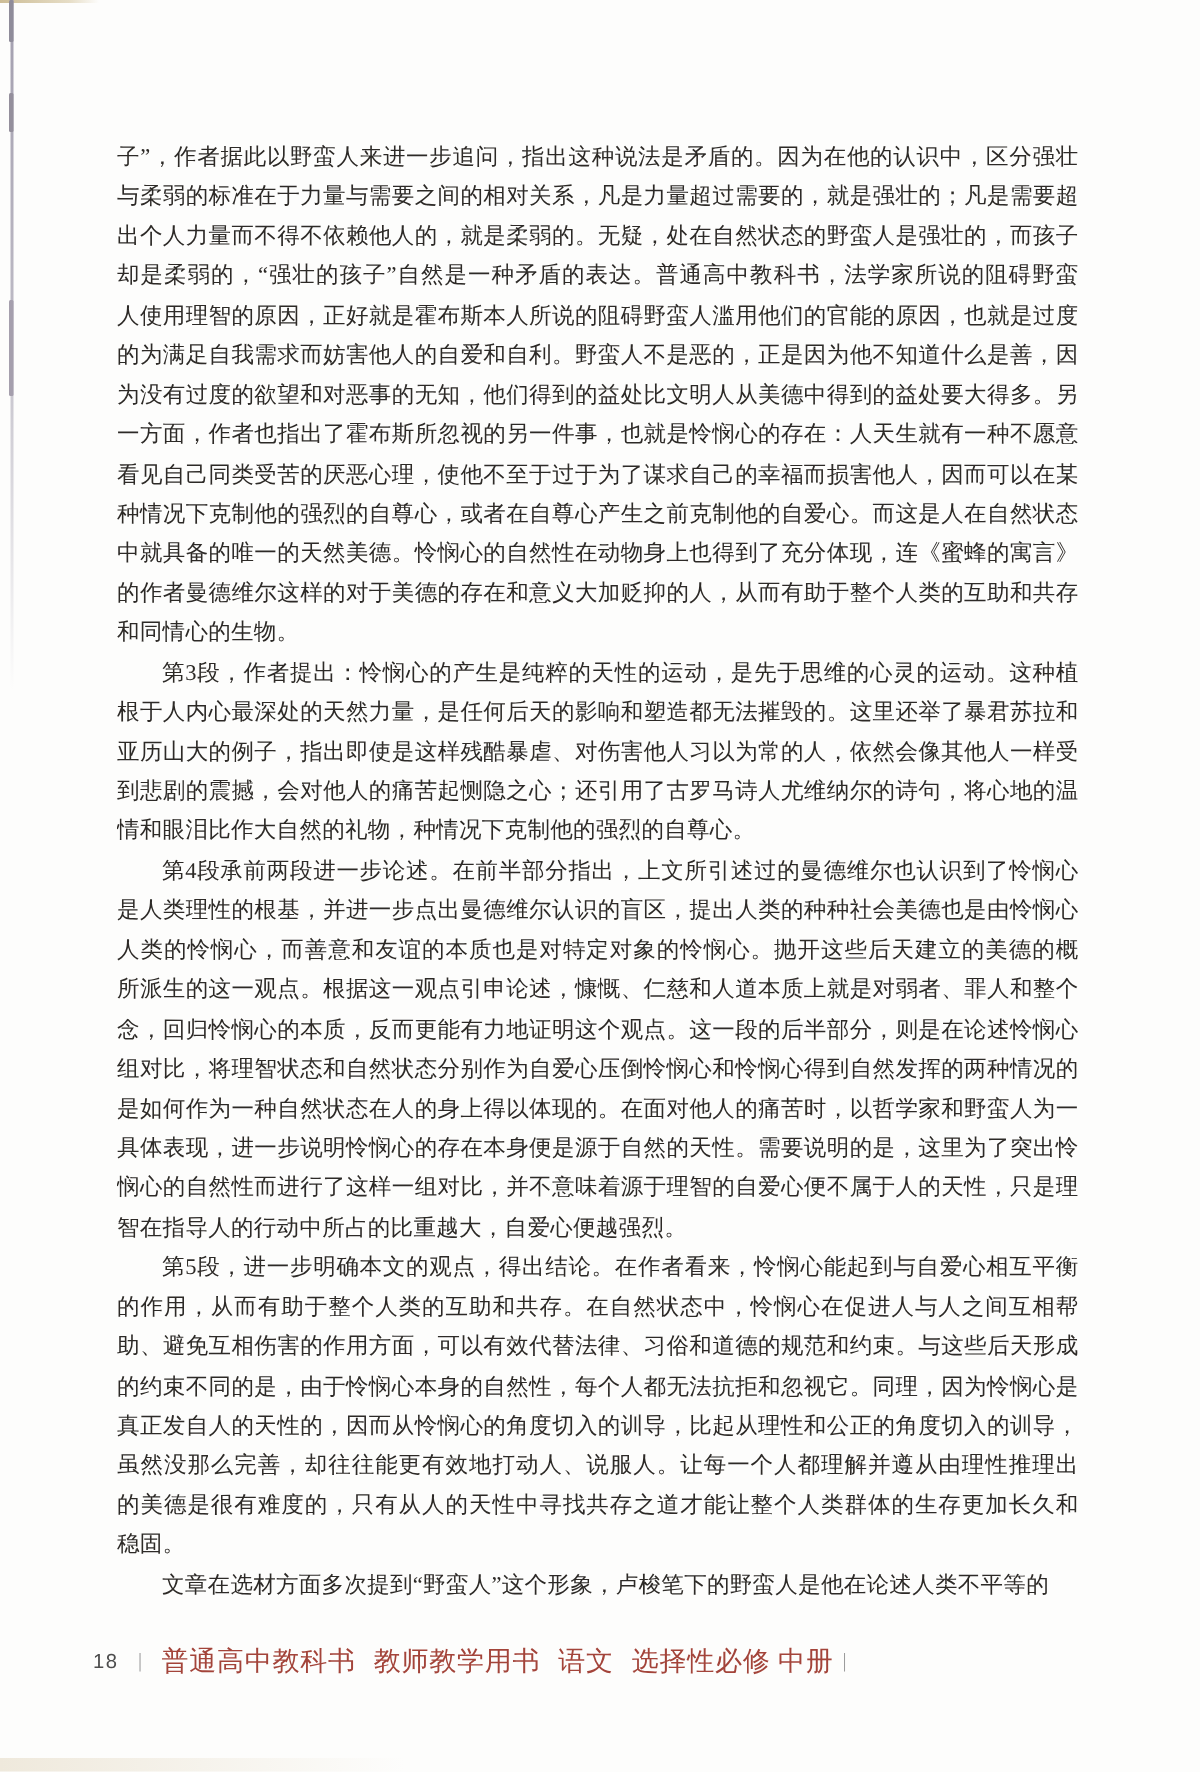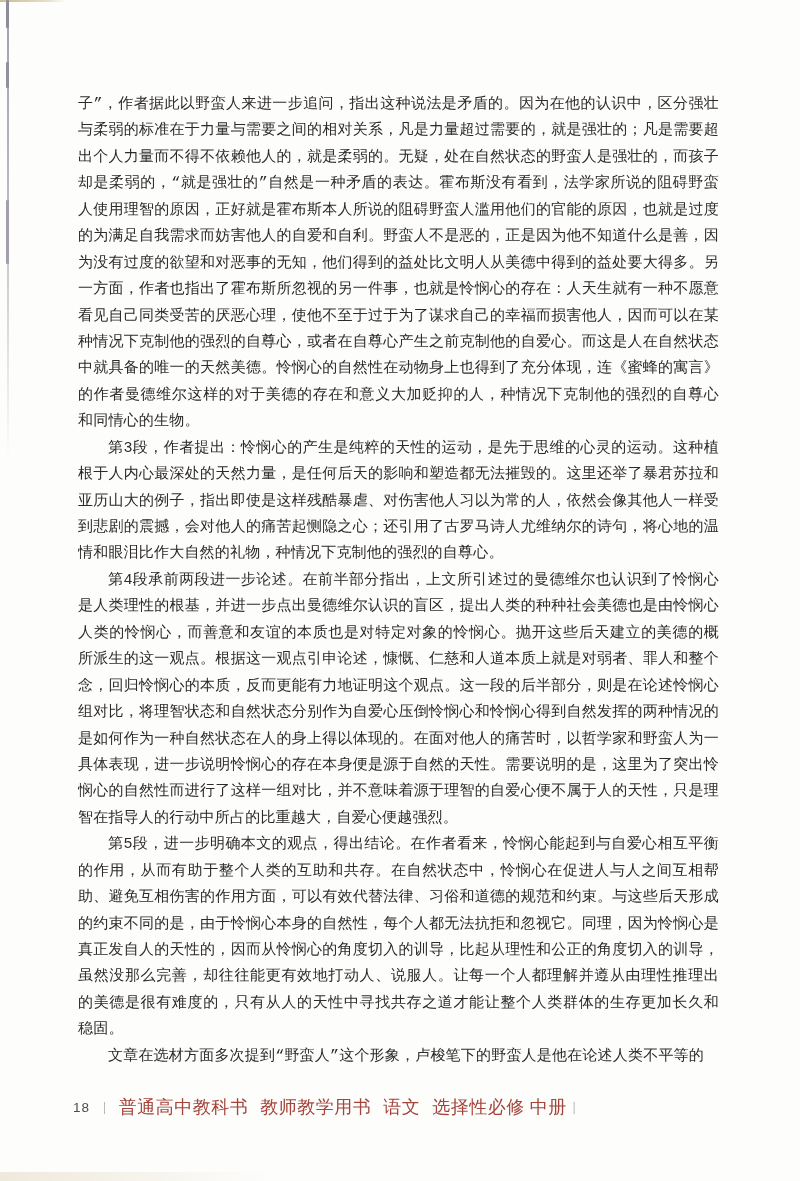--- a/index.html
+++ b/index.html
@@ -33,28 +33,27 @@
   
   .body-text {
     position:absolute; left:78px; top:92px; width:641px;
     font-size:15px; color:#2d2a27;
   }
   .line {
     height:26.45px; line-height:26.45px;
     text-align:justify; text-align-last:justify;
     overflow:hidden; letter-spacing:0.2px;
     white-space:normal;
-    font-family:Liberation Mono, monospace;
   }
   .line.plast { text-align-last:left; }
   .line.indent { text-indent:2em; }
 
   
   .footer {
-    position:absolute; left:73px; top:1097px; height:20px;
+    position:absolute; left:62px; top:1097px; height:20px;
     display:flex; align-items:center;
   }
   .pageno {
     font-family:"Liberation Sans","DejaVu Sans",sans-serif;
     font-size:13.5px; color:#4d4d4d; letter-spacing:1px;
   }
   .fdiv { color:#9b9b9b; font-size:13.5px; margin:0 13px; }
   .fdiv.right { margin:0 0 0 4px; }
   .series { display:flex; align-items:center; }
   .seg {
@@ -71,29 +70,29 @@
   <div class="edge-left"></div>
   <div class="edge-seg s1"></div>
   <div class="edge-seg s2"></div>
   <div class="edge-seg s3"></div>
   <div class="edge-bottom"></div>
 
   <div class="body-text">
       <div class="line">子”，作者据此以野蛮人来进一步追问，指出这种说法是矛盾的。因为在他的认识中，区分强壮</div>
       <div class="line">与柔弱的标准在于力量与需要之间的相对关系，凡是力量超过需要的，就是强壮的；凡是需要超</div>
       <div class="line">出个人力量而不得不依赖他人的，就是柔弱的。无疑，处在自然状态的野蛮人是强壮的，而孩子</div>
-      <div class="line">却是柔弱的，“就是强壮的”自然是一种矛盾的表达。霍布斯没有看到，法学家所说的阻碍野蛮</div>
+      <div class="line">却是柔弱的，“强壮的孩子”自然是一种矛盾的表达。普通高中教科书，法学家所说的阻碍野蛮</div>
       <div class="line">人使用理智的原因，正好就是霍布斯本人所说的阻碍野蛮人滥用他们的官能的原因，也就是过度</div>
       <div class="line">的为满足自我需求而妨害他人的自爱和自利。野蛮人不是恶的，正是因为他不知道什么是善，因</div>
       <div class="line">为没有过度的欲望和对恶事的无知，他们得到的益处比文明人从美德中得到的益处要大得多。另</div>
       <div class="line">一方面，作者也指出了霍布斯所忽视的另一件事，也就是怜悯心的存在：人天生就有一种不愿意</div>
       <div class="line">看见自己同类受苦的厌恶心理，使他不至于过于为了谋求自己的幸福而损害他人，因而可以在某</div>
       <div class="line">种情况下克制他的强烈的自尊心，或者在自尊心产生之前克制他的自爱心。而这是人在自然状态</div>
       <div class="line">中就具备的唯一的天然美德。怜悯心的自然性在动物身上也得到了充分体现，连《蜜蜂的寓言》</div>
-      <div class="line">的作者曼德维尔这样的对于美德的存在和意义大加贬抑的人，种情况下克制他的强烈的自尊心</div>
+      <div class="line">的作者曼德维尔这样的对于美德的存在和意义大加贬抑的人，从而有助于整个人类的互助和共存</div>
       <div class="line plast">和同情心的生物。</div>
       <div class="line indent">第3段，作者提出：怜悯心的产生是纯粹的天性的运动，是先于思维的心灵的运动。这种植</div>
       <div class="line">根于人内心最深处的天然力量，是任何后天的影响和塑造都无法摧毁的。这里还举了暴君苏拉和</div>
       <div class="line">亚历山大的例子，指出即使是这样残酷暴虐、对伤害他人习以为常的人，依然会像其他人一样受</div>
       <div class="line">到悲剧的震撼，会对他人的痛苦起恻隐之心；还引用了古罗马诗人尤维纳尔的诗句，将心地的温</div>
       <div class="line plast">情和眼泪比作大自然的礼物，种情况下克制他的强烈的自尊心。</div>
       <div class="line indent">第4段承前两段进一步论述。在前半部分指出，上文所引述过的曼德维尔也认识到了怜悯心</div>
       <div class="line">是人类理性的根基，并进一步点出曼德维尔认识的盲区，提出人类的种种社会美德也是由怜悯心</div>
       <div class="line">人类的怜悯心，而善意和友谊的本质也是对特定对象的怜悯心。抛开这些后天建立的美德的概</div>
       <div class="line">所派生的这一观点。根据这一观点引申论述，慷慨、仁慈和人道本质上就是对弱者、罪人和整个</div>

